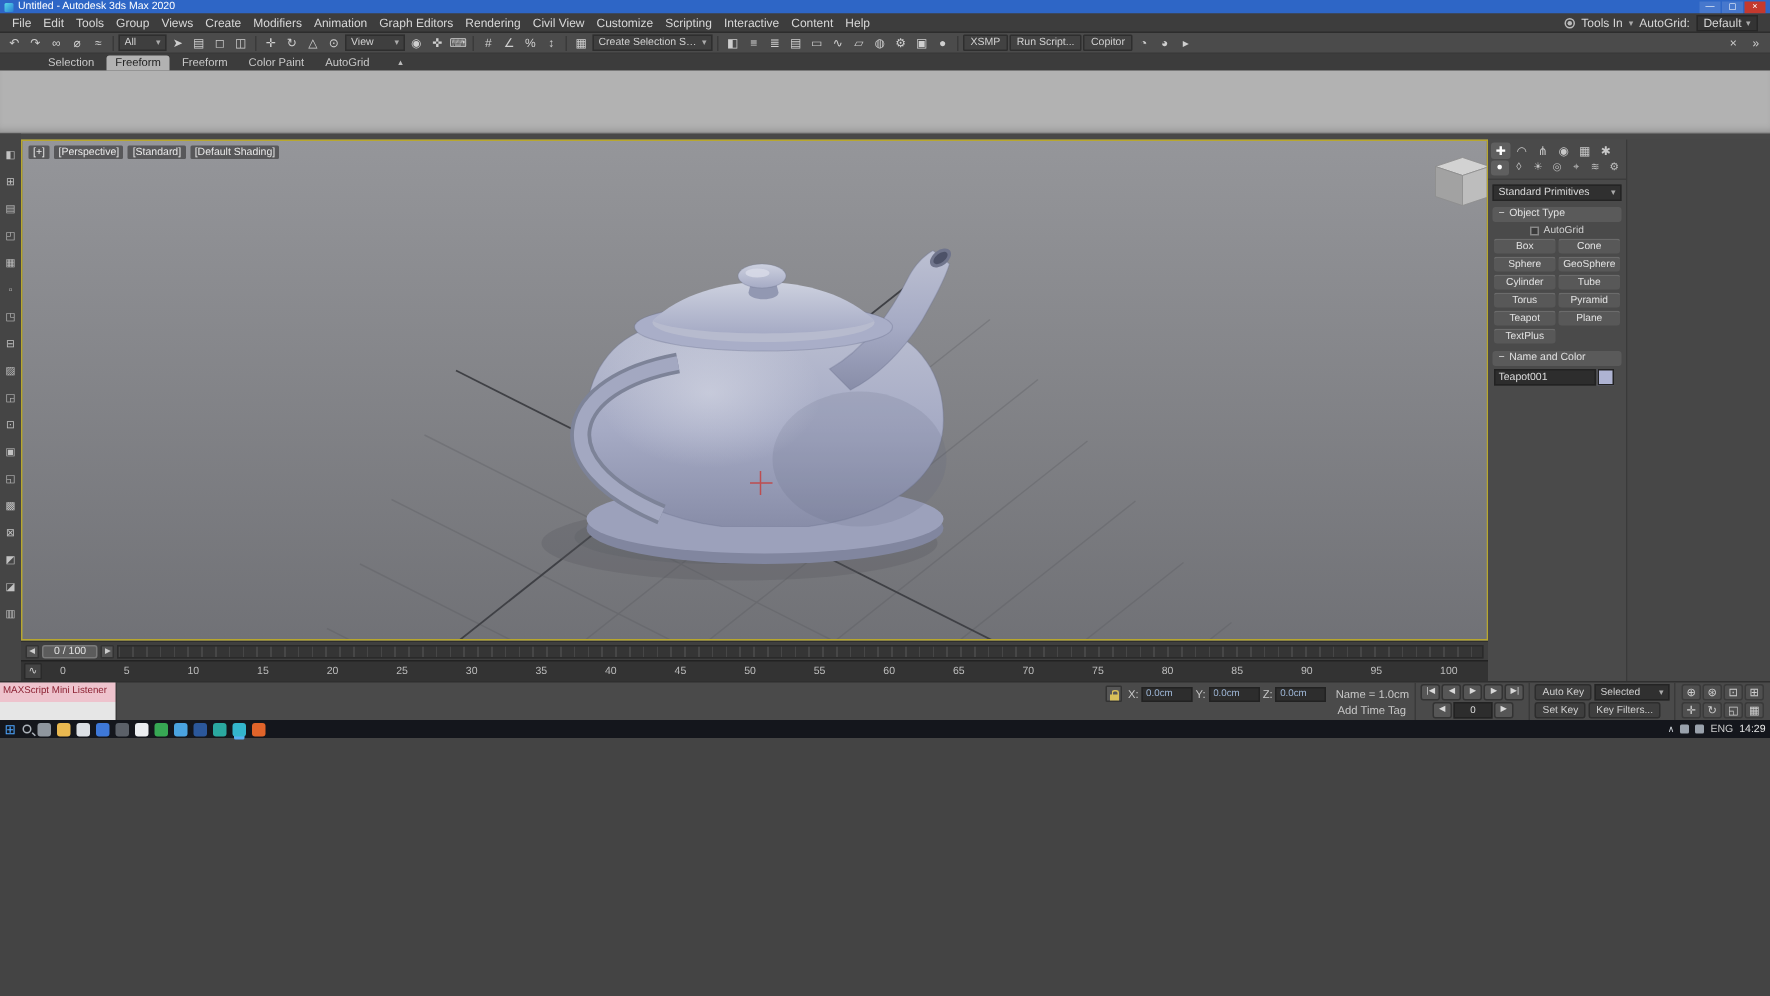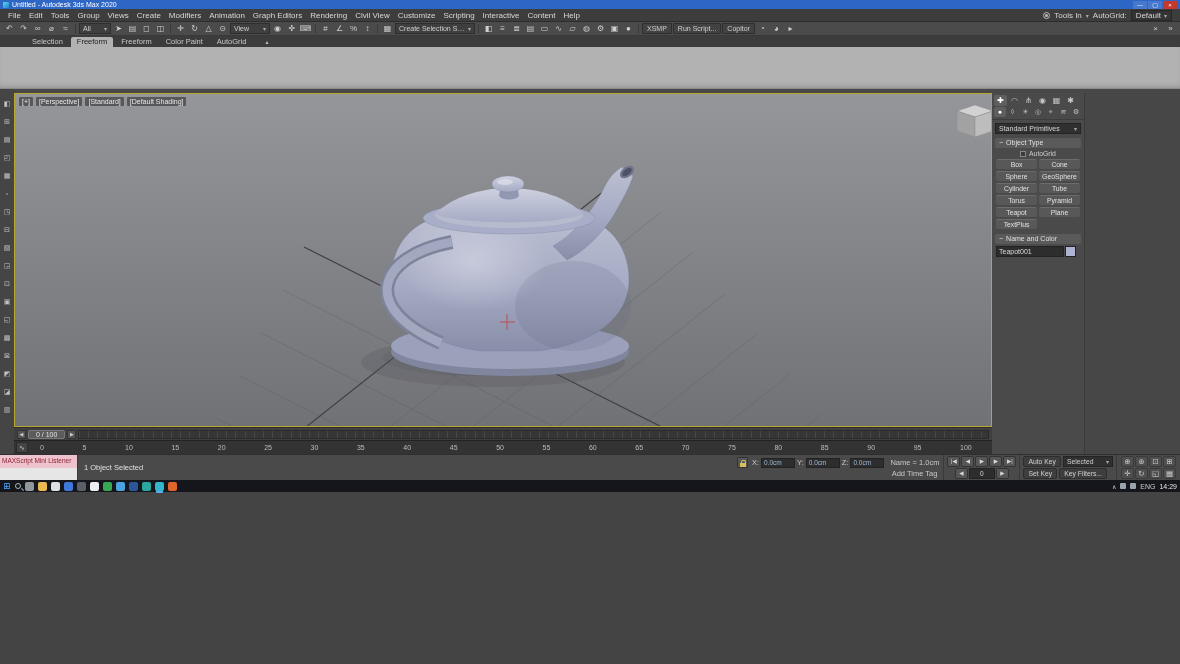--- a/index.html
+++ b/index.html
@@ -452,21 +452,20 @@
       <div class="panel-empty"></div>
     </div>
   </div>
 
   <div class="statusbar">
     <div class="listener">
       <div class="listener-pink">MAXScript Mini Listener</div>
       <div class="listener-white"></div>
     </div>
     <div class="prompt">
-      <div class="prompt1">1 Object Selected</div>
     </div>
     <div class="mid">
       <div class="coords-row">
         <span class="lockbtn">
             <span class="lock-shape"></span>
           </span>
         <span class="coord-label">X:</span>
         <input class="coord-field" value="0.0cm" style="">
         <span class="coord-label">Y:</span>
         <input class="coord-field" value="0.0cm" style="">

